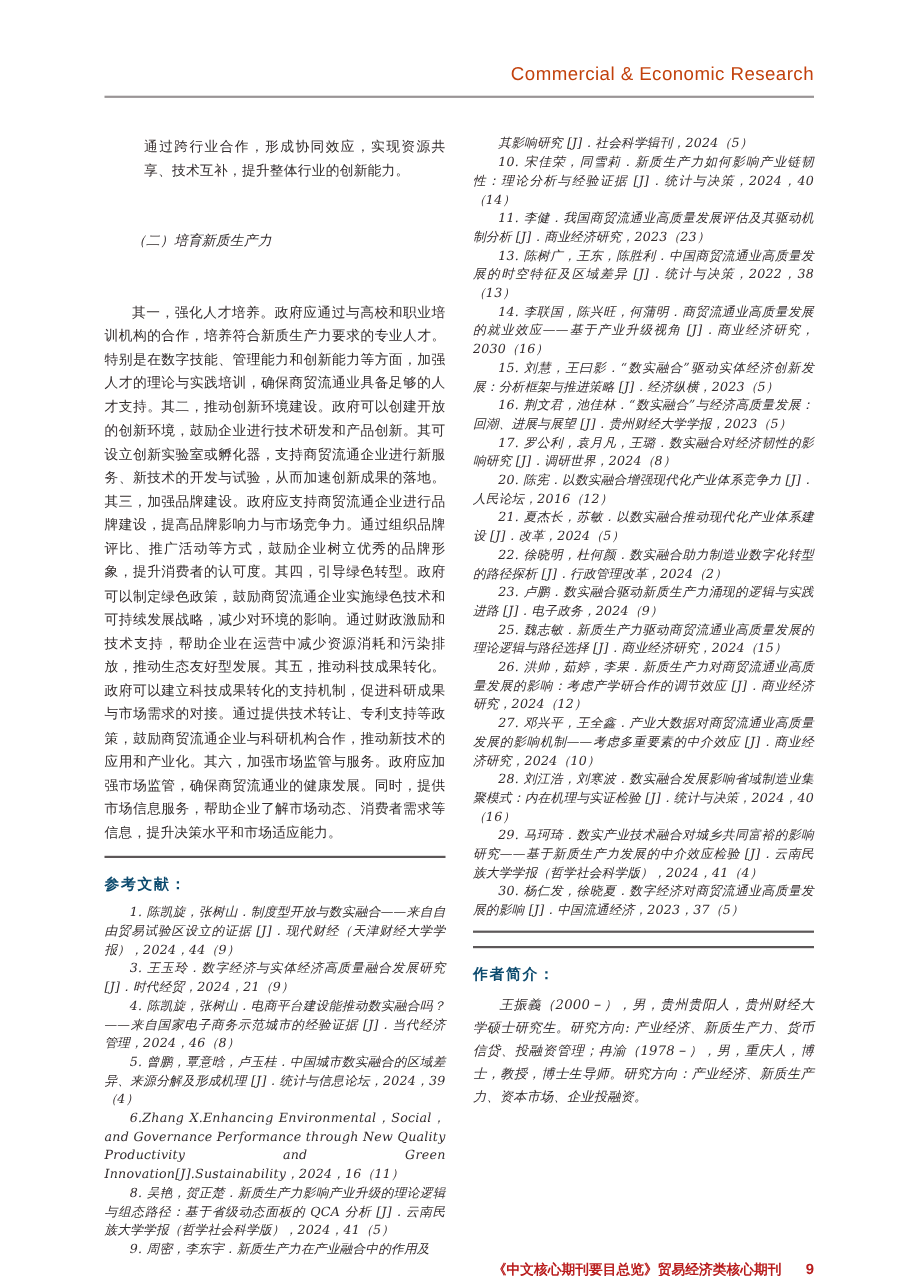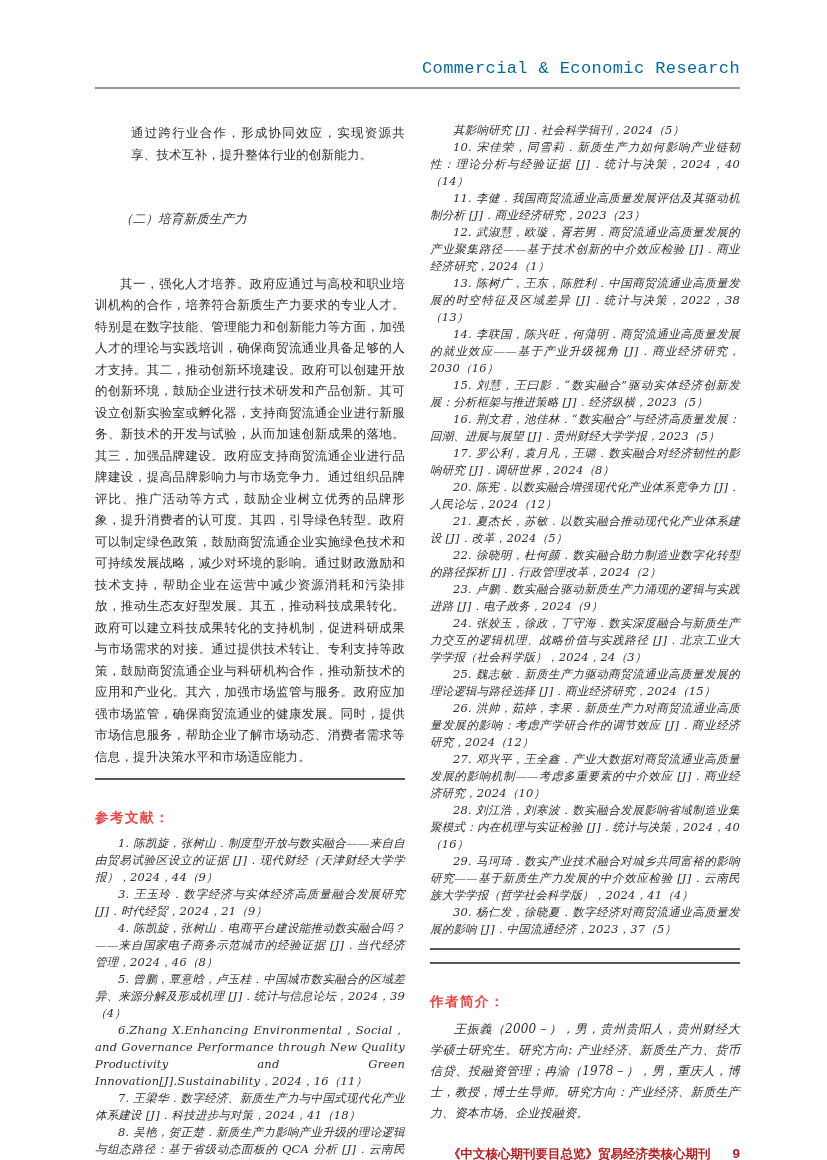--- a/index.html
+++ b/index.html
@@ -17,23 +17,23 @@
     color: #332c2d;
   }
   .header {
     position: absolute;
     top: 58px;
     left: 95px;
     width: 645px;
     text-align: right;
   }
   .journal-title {
-    font-family: Liberation Mono, monospace;
+    font-family: Liberation Sans, sans-serif;
     font-size: 17px;
-    color: #0369a1;
+    color: #c2410c;
     letter-spacing: 0.4px;
   }
   .header-rule {
     position: absolute;
     top: 87px;
     left: 95px;
     width: 645px;
     height: 2px;
     background: #9a9596;
   }
@@ -58,22 +58,22 @@
   .kai { font-style: italic; }
   .section-rule {
     height: 2px;
     background: #5c5758;
     margin: 11px 0 0 0;
   }
   .sec-title {
     font-family: "Liberation Sans", sans-serif;
     font-weight: bold;
     font-size: 13.5px;
-    margin: 29px 0 8px 0;
-    color: #ef4444;
+    margin: 15px 0 8px 0;
+    color: #0c4a6e;
     letter-spacing: 1.5px;
   }
   .ref {
     margin: 0;
     font-size: 11.5px;
     line-height: 17px;
     font-style: italic;
     text-indent: 2em;
     text-align: justify;
     letter-spacing: 0.2px;
@@ -117,42 +117,39 @@
       <p class="body-para kai indent">（二）培育新质生产力</p>
       <p class="body-para indent">其一，强化人才培养。政府应通过与高校和职业培训机构的合作，培养符合新质生产力要求的专业人才。特别是在数字技能、管理能力和创新能力等方面，加强人才的理论与实践培训，确保商贸流通业具备足够的人才支持。其二，推动创新环境建设。政府可以创建开放的创新环境，鼓励企业进行技术研发和产品创新。其可设立创新实验室或孵化器，支持商贸流通企业进行新服务、新技术的开发与试验，从而加速创新成果的落地。其三，加强品牌建设。政府应支持商贸流通企业进行品牌建设，提高品牌影响力与市场竞争力。通过组织品牌评比、推广活动等方式，鼓励企业树立优秀的品牌形象，提升消费者的认可度。其四，引导绿色转型。政府可以制定绿色政策，鼓励商贸流通企业实施绿色技术和可持续发展战略，减少对环境的影响。通过财政激励和技术支持，帮助企业在运营中减少资源消耗和污染排放，推动生态友好型发展。其五，推动科技成果转化。政府可以建立科技成果转化的支持机制，促进科研成果与市场需求的对接。通过提供技术转让、专利支持等政策，鼓励商贸流通企业与科研机构合作，推动新技术的应用和产业化。其六，加强市场监管与服务。政府应加强市场监管，确保商贸流通业的健康发展。同时，提供市场信息服务，帮助企业了解市场动态、消费者需求等信息，提升决策水平和市场适应能力。</p>
       <div class="section-rule"></div>
       <h3 class="sec-title">参考文献：</h3>
       <div>
         <p class="ref">1. 陈凯旋，张树山．制度型开放与数实融合——来自自由贸易试验区设立的证据 [J]．现代财经（天津财经大学学报），2024，44（9）</p>
         <p class="ref">3. 王玉玲．数字经济与实体经济高质量融合发展研究 [J]．时代经贸，2024，21（9）</p>
         <p class="ref">4. 陈凯旋，张树山．电商平台建设能推动数实融合吗？——来自国家电子商务示范城市的经验证据 [J]．当代经济管理，2024，46（8）</p>
         <p class="ref">5. 曾鹏，覃意晗，卢玉桂．中国城市数实融合的区域差异、来源分解及形成机理 [J]．统计与信息论坛，2024，39（4）</p>
         <p class="ref">6.Zhang X.Enhancing Environmental，Social，and Governance Performance through New Quality Productivity and Green Innovation[J].Sustainability，2024，16（11）</p>
-        <p class="ref">7. 王梁华．数字经济、新质生产力与中国式现代化产业体系建设 [J]．科技进步与对策，2024，41（18）</p>
         <p class="ref">8. 吴艳，贺正楚．新质生产力影响产业升级的理论逻辑与组态路径：基于省级动态面板的 QCA 分析 [J]．云南民族大学学报（哲学社会科学版），2024，41（5）</p>
         <p class="ref">9. 周密，李东宇．新质生产力在产业融合中的作用及</p>
       </div>
     </div>
 
     <div class="col">
       <div>
         <p class="ref noindent">其影响研究 [J]．社会科学辑刊，2024（5）</p>
         <p class="ref">10. 宋佳荣，同雪莉．新质生产力如何影响产业链韧性：理论分析与经验证据 [J]．统计与决策，2024，40（14）</p>
         <p class="ref">11. 李健．我国商贸流通业高质量发展评估及其驱动机制分析 [J]．商业经济研究，2023（23）</p>
-        <p class="ref">12. 武淑慧，欧璇，胥若男．商贸流通业高质量发展的产业聚集路径——基于技术创新的中介效应检验 [J]．商业经济研究，2024（1）</p>
         <p class="ref">13. 陈树广，王东，陈胜利．中国商贸流通业高质量发展的时空特征及区域差异 [J]．统计与决策，2022，38（13）</p>
         <p class="ref">14. 李联国，陈兴旺，何蒲明．商贸流通业高质量发展的就业效应——基于产业升级视角 [J]．商业经济研究，2030（16）</p>
         <p class="ref">15. 刘慧，王曰影．“数实融合”驱动实体经济创新发展：分析框架与推进策略 [J]．经济纵横，2023（5）</p>
         <p class="ref">16. 荆文君，池佳林．“数实融合”与经济高质量发展：回潮、进展与展望 [J]．贵州财经大学学报，2023（5）</p>
         <p class="ref">17. 罗公利，袁月凡，王璐．数实融合对经济韧性的影响研究 [J]．调研世界，2024（8）</p>
-        <p class="ref">20. 陈宪．以数实融合增强现代化产业体系竞争力 [J]．人民论坛，2024（12）</p>
+        <p class="ref">20. 陈宪．以数实融合增强现代化产业体系竞争力 [J]．人民论坛，2016（12）</p>
         <p class="ref">21. 夏杰长，苏敏．以数实融合推动现代化产业体系建设 [J]．改革，2024（5）</p>
         <p class="ref">22. 徐晓明，杜何颜．数实融合助力制造业数字化转型的路径探析 [J]．行政管理改革，2024（2）</p>
         <p class="ref">23. 卢鹏．数实融合驱动新质生产力涌现的逻辑与实践进路 [J]．电子政务，2024（9）</p>
-        <p class="ref">24. 张姣玉，徐政，丁守海．数实深度融合与新质生产力交互的逻辑机理、战略价值与实践路径 [J]．北京工业大学学报（社会科学版），2024，24（3）</p>
         <p class="ref">25. 魏志敏．新质生产力驱动商贸流通业高质量发展的理论逻辑与路径选择 [J]．商业经济研究，2024（15）</p>
         <p class="ref">26. 洪帅，茹婷，李果．新质生产力对商贸流通业高质量发展的影响：考虑产学研合作的调节效应 [J]．商业经济研究，2024（12）</p>
         <p class="ref">27. 邓兴平，王全鑫．产业大数据对商贸流通业高质量发展的影响机制——考虑多重要素的中介效应 [J]．商业经济研究，2024（10）</p>
         <p class="ref">28. 刘江浩，刘寒波．数实融合发展影响省域制造业集聚模式：内在机理与实证检验 [J]．统计与决策，2024，40（16）</p>
         <p class="ref">29. 马珂琦．数实产业技术融合对城乡共同富裕的影响研究——基于新质生产力发展的中介效应检验 [J]．云南民族大学学报（哲学社会科学版），2024，41（4）</p>
         <p class="ref">30. 杨仁发，徐晓夏．数字经济对商贸流通业高质量发展的影响 [J]．中国流通经济，2023，37（5）</p>
       </div>
       <div class="section-rule rule-pair-top"></div>
       <div class="section-rule rule-pair-bottom"></div>
       <h3 class="sec-title">作者简介：</h3>

